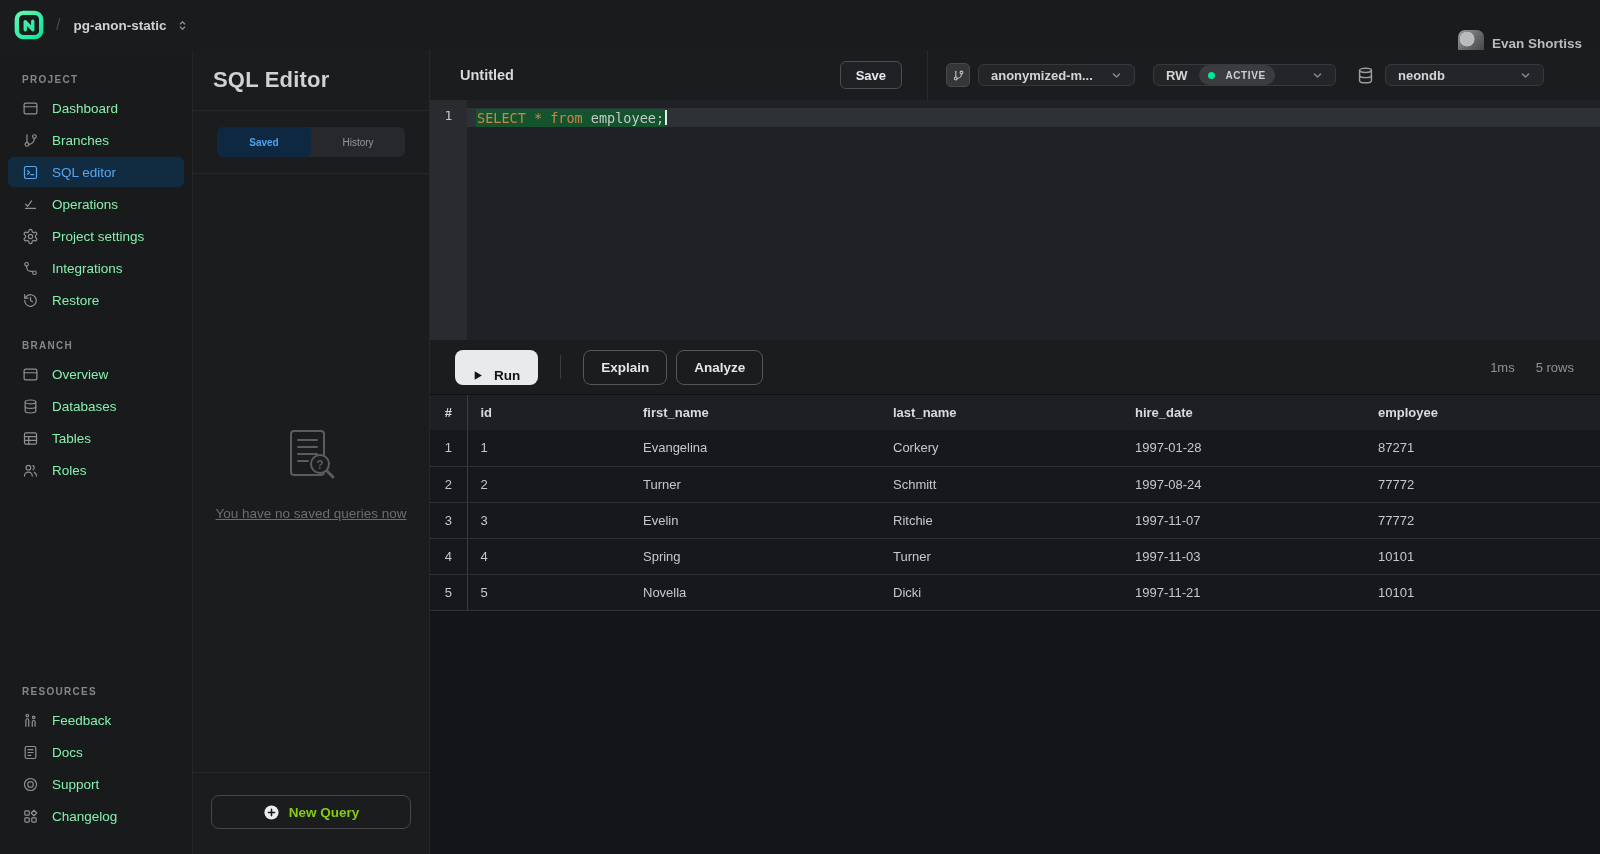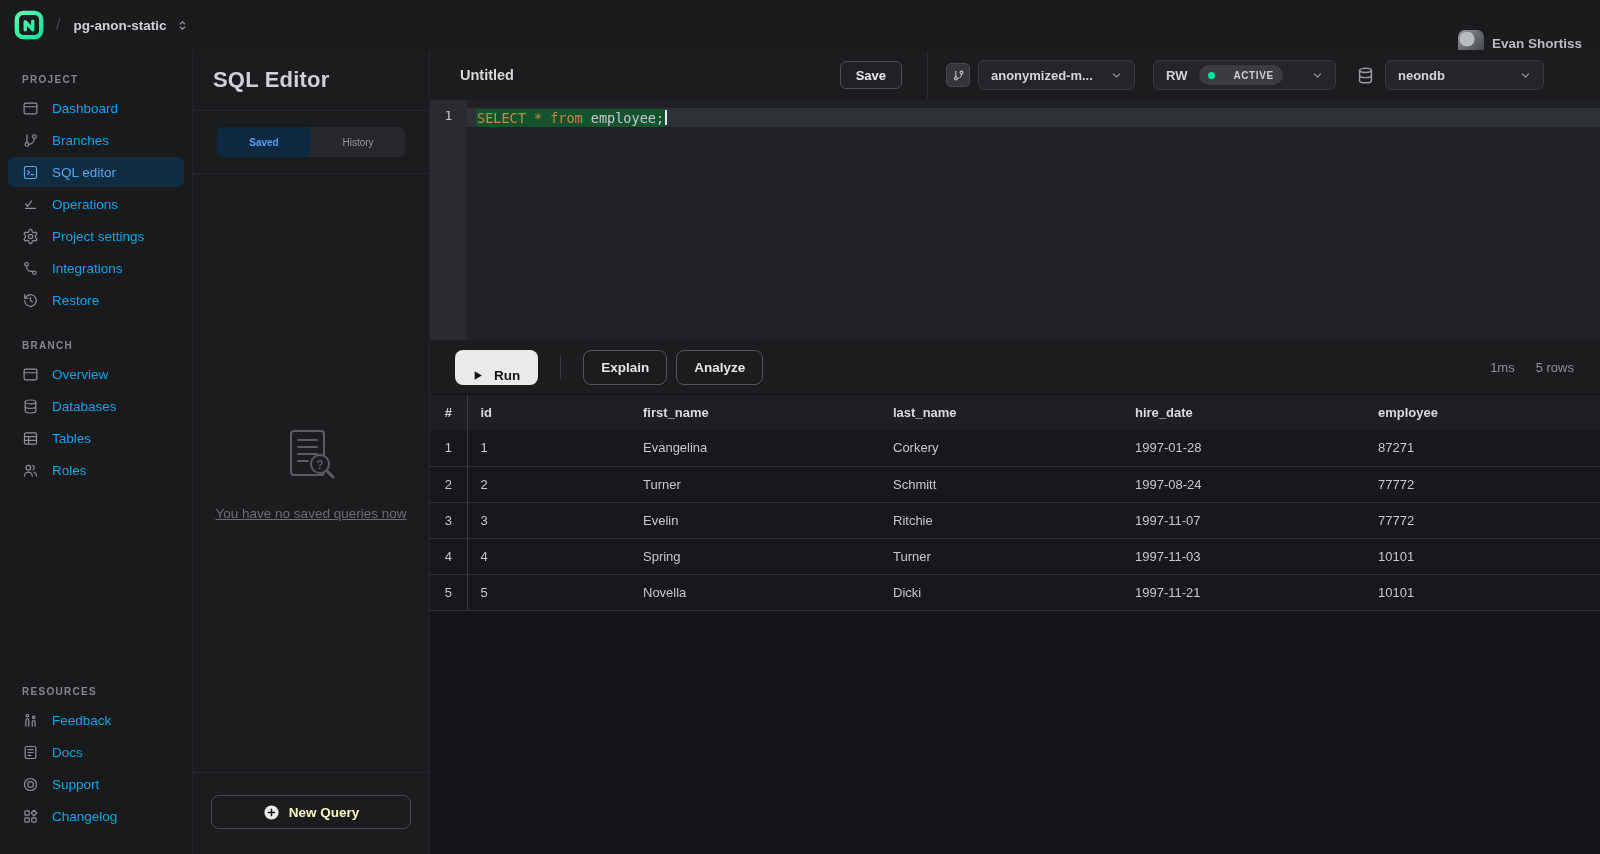--- a/index.html
+++ b/index.html
@@ -20,55 +20,55 @@
 
   
   .shell { flex:1; display:flex; min-height:0; }
 
   
   .sidebar { width:193px; flex:none; background:#191a1c; border-right:1px solid #242528; display:flex; flex-direction:column; padding:24px 0 22px; }
   .side-section { display:flex; flex-direction:column; }
   .side-section + .side-section { margin-top:24px; }
   .side-section.push-bottom { margin-top:auto; }
   .section-label { padding:0 22px 7px; font-size:10px; font-weight:700; letter-spacing:1.3px; color:#84878b; }
-  .side-item { display:flex; align-items:center; gap:13px; height:30px; margin:1px 8px; padding:0 14px; border-radius:6px; color:#0ea5e9; font-size:13.5px; cursor:pointer; }
+  .side-item { display:flex; align-items:center; gap:13px; height:30px; margin:1px 8px; padding:0 14px; border-radius:6px; color:#86efac; font-size:13.5px; cursor:pointer; }
   .side-item .ic { width:17px; height:17px; color:#8e9195; flex:none; }
   .side-item.active { background:#112b41; color:#54a8f1; }
   .side-item.active .ic { color:#54a8f1; }
 
   
   .panel { width:237px; flex:none; background:#1b1c1e; border-right:1px solid #26272a; display:flex; flex-direction:column; }
   .panel-head { height:61px; flex:none; display:flex; align-items:center; padding:0 20px; border-bottom:1px solid #26272a; }
   .panel-title { font-size:22px; font-weight:700; color:#cfd2d5; letter-spacing:.2px; }
   .tabs-wrap { flex:none; padding:16px 24px; border-bottom:1px solid #26272a; }
   .seg { display:flex; background:#27282b; border-radius:6px; height:30px; overflow:hidden; }
   .seg-tab { flex:1; display:flex; align-items:center; justify-content:center; font-size:10px; color:#95989c; border-radius:6px; cursor:pointer; background:transparent; border:none; font-family:inherit; }
   .seg-tab.active { background:#0f2841; color:#4da3f5; font-weight:600; }
   .panel-body { flex:1; display:flex; flex-direction:column; align-items:center; justify-content:center; gap:16px; padding:0 14px; }
   .empty-text { font-size:13.5px; color:#6b6e72; text-align:left;text-decoration:underline; }
   .panel-foot { flex:none; border-top:1px solid #26272a; padding:22px 18px 0; height:82px; }
-  .new-query-btn { width:100%; height:34px; border:1px solid #46484c; border-radius:8px; background:transparent; display:flex; align-items:center; justify-content:center; gap:9px; color:#fef9c3; font-size:13.5px; font-weight:700; cursor:pointer; font-family:inherit; }
+  .new-query-btn { width:100%; height:34px; border:1px solid #46484c; border-radius:8px; background:transparent; display:flex; align-items:center; justify-content:center; gap:9px; color:#84cc16; font-size:13.5px; font-weight:700; cursor:pointer; font-family:inherit; }
   .new-query-btn svg { width:17px; height:17px; }
 
   
   .main { flex:1; min-width:0; display:flex; flex-direction:column; background:#1b1c1e; }
   .main-header { height:50px; flex:none; display:flex; }
   .mh-left { width:498px; flex:none; display:flex; align-items:center; padding:0 25px 0 30px; border-right:1px solid #2a2b2e; }
   .mh-title { font-size:14.5px; font-weight:700; color:#d6d8da; flex:1; }
   .save-btn { height:28px; padding:0 15px; border:1px solid #4b4e52; border-radius:6px; background:#202124; color:#e6e8ea; font-size:13px; font-weight:700; cursor:pointer; font-family:inherit; }
   .mh-right { flex:1; display:flex; align-items:center; padding:0 16px 0 18px; }
   .icon-btn { width:24px; height:24px; flex:none; border:1px solid #47494d; background:#343639; border-radius:5px; display:flex; align-items:center; justify-content:center; color:#c3c5c8; cursor:pointer; }
   .icon-btn svg { width:13px; height:13px; }
-  .dd { height:30px; background:#242528; border:1px solid #38393d; border-radius:6px; display:flex; align-items:center; padding:0 10px 0 12px; font-size:13px; font-weight:600; color:#d2d4d6; cursor:pointer; }
+  .dd { height:22px; background:#242528; border:1px solid #38393d; border-radius:6px; display:flex; align-items:center; padding:0 10px 0 12px; font-size:13px; font-weight:600; color:#d2d4d6; cursor:pointer; }
   .dd .chev { width:15px; height:15px; margin-left:auto; color:#8b8e92; flex:none; }
   .dd-branch { width:157px; margin-left:8px; }
   .dd-compute { width:183px; margin-left:18px; }
   .dd-db { width:159px; margin-left:10px; }
   .db-ico { width:19px; height:19px; color:#9a9da0; margin-left:20px; flex:none; }
-  .status-pill { display:flex; align-items:center; gap:18px; background:#3a3c3f; border-radius:10px; height:20px; padding:0 9px; margin-left:12px; }
+  .status-pill { display:flex; align-items:center; gap:10px; background:#3a3c3f; border-radius:10px; height:20px; padding:0 9px; margin-left:12px; }
   .dot { width:7px; height:7px; border-radius:50%; }
   .pill-text { font-size:10px; font-weight:700; letter-spacing:.6px; color:#cdd0d2; }
 
   
   .editor-area { height:240px; flex:none; display:flex; background:#1f2124; cursor:text; }
   .gutter { width:37px; flex:none; background:#292b2f; padding-top:8px; font-family:"DejaVu Sans Mono", monospace; font-size:13px; color:#c2c4c7; text-align:center; }
   .code-col { flex:1; padding-top:8px; font-family:"DejaVu Sans Mono", monospace; font-size:13.5px; }
   .code-line { height:19px; background:#2e3135; display:flex; align-items:center; padding-left:9px; white-space:pre; }
   .sel { background:#14532d; padding:1px 1px; white-space:pre; }
   .tok-keyword { color:#cd8647; }

